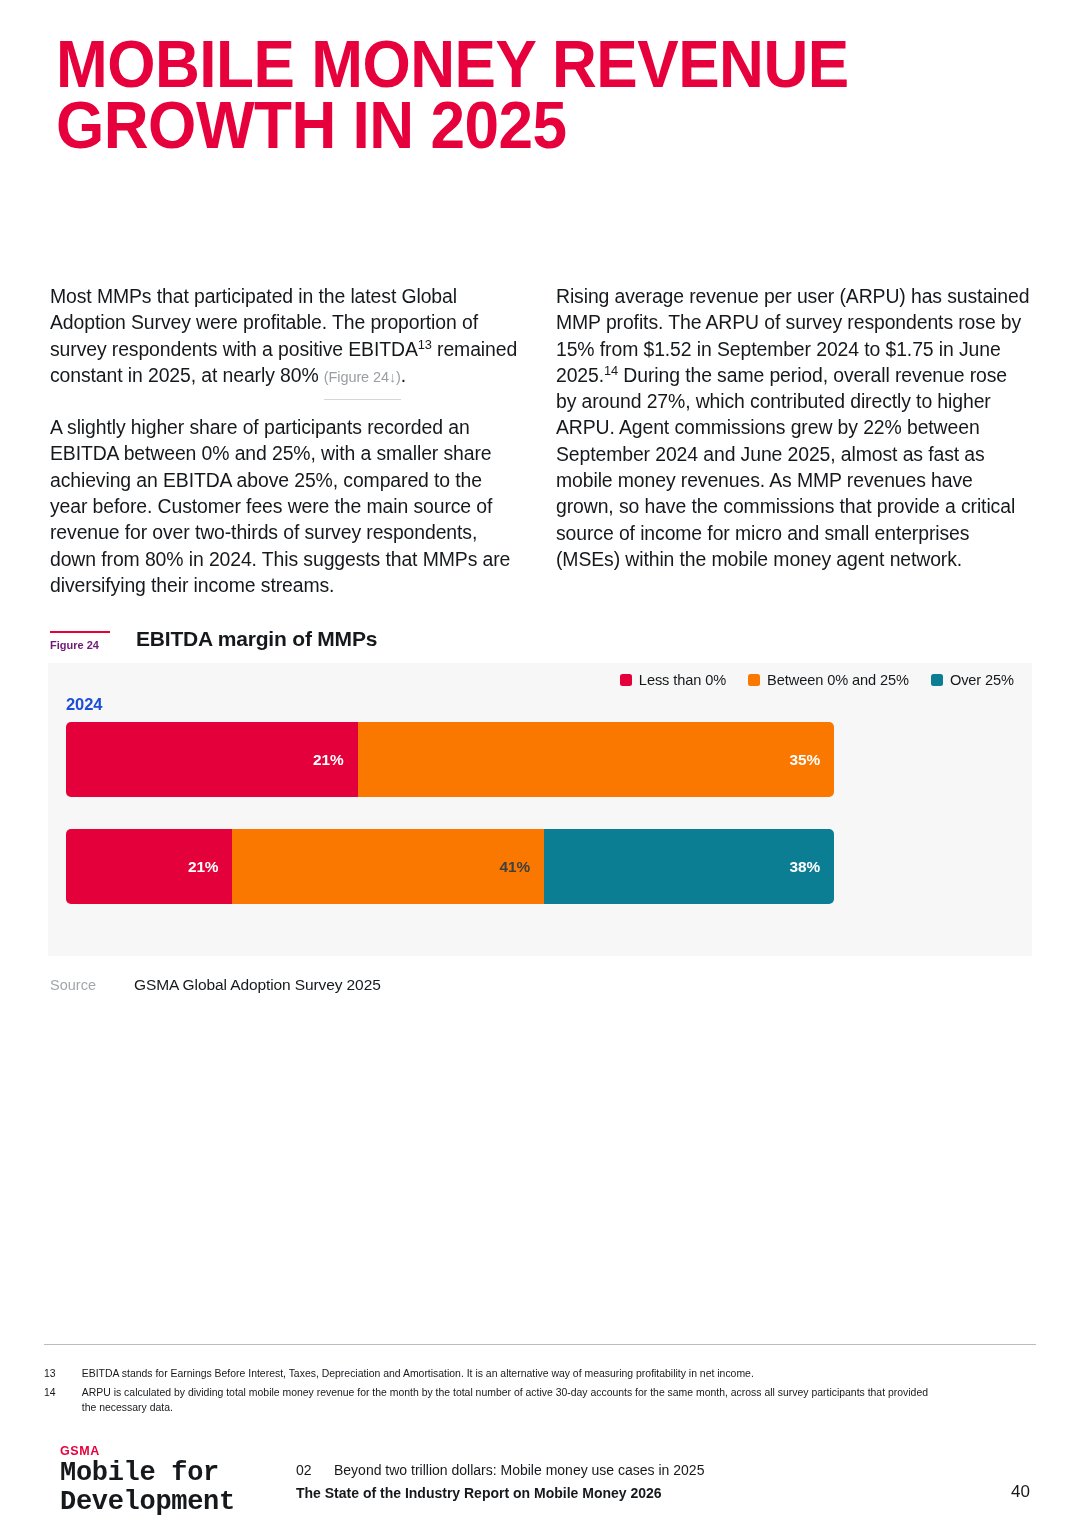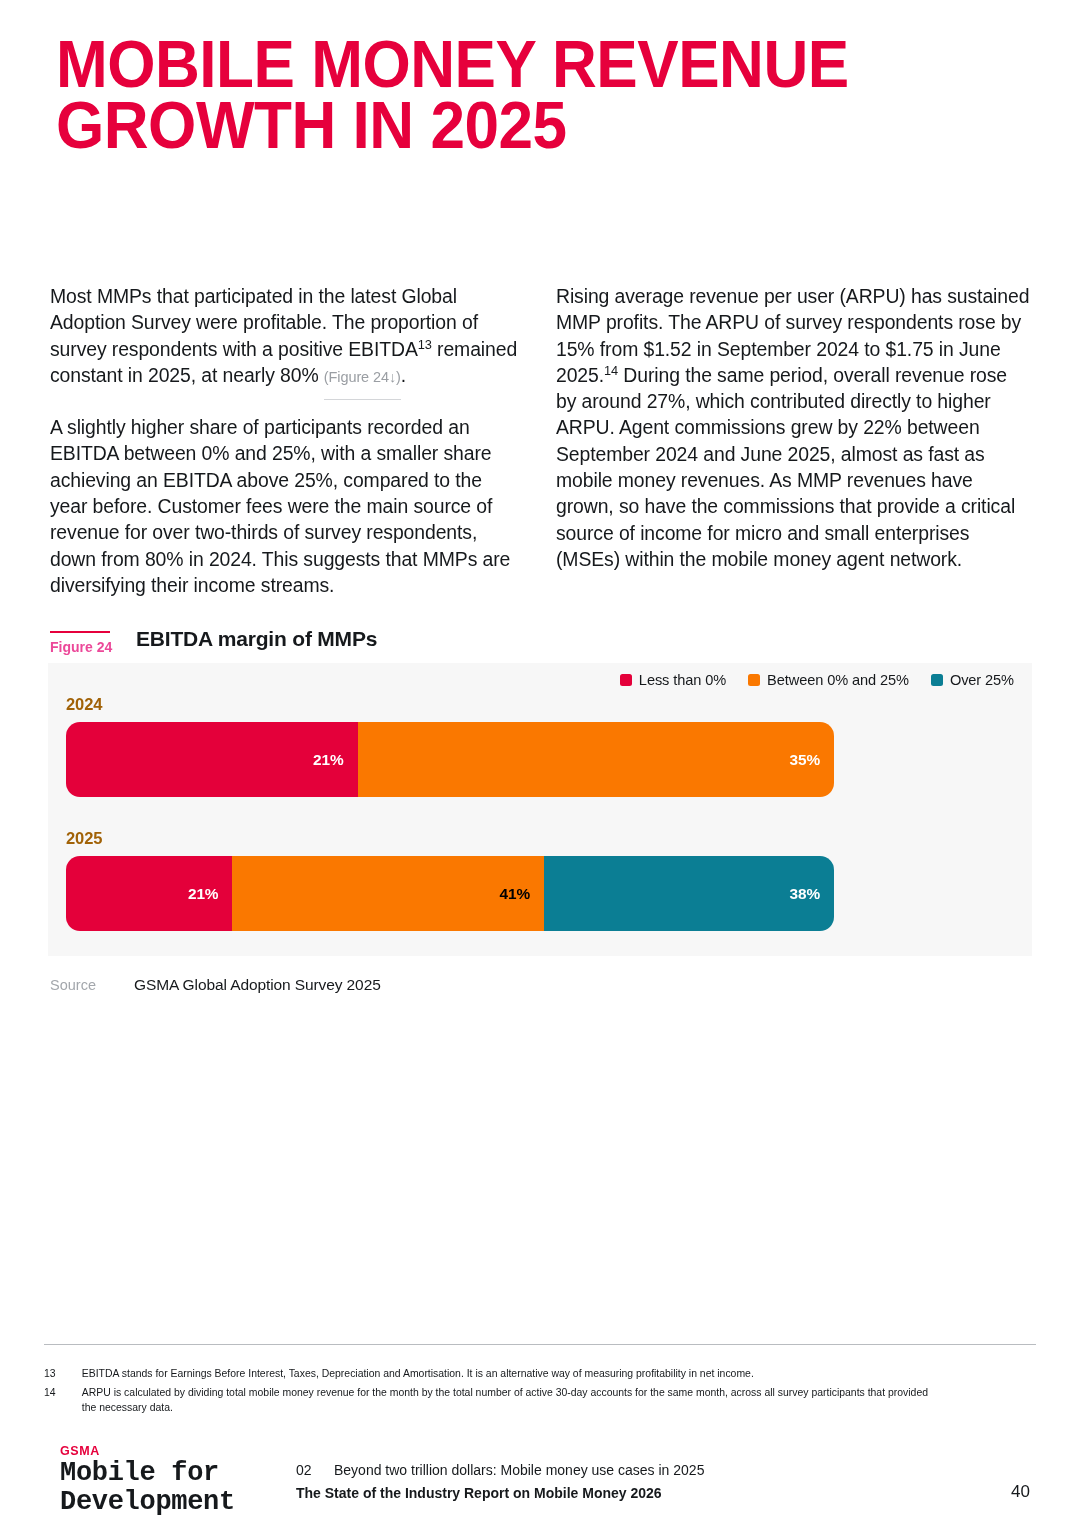--- a/index.html
+++ b/index.html
@@ -72,23 +72,23 @@
     align-items: flex-start;
   }
   .fig-num-wrap { width: 86px; padding-top: 7px; }
   .fig-rule {
     width: 60px;
     height: 2px;
     background: #e6003c;
     margin-bottom: 6px;
   }
   .fig-num {
-    color: #ec4899;
-    font-weight: 700;
-    font-size: 14px;
+    color: #701a75;
+    font-weight: 700;
+    font-size: 11px;
     letter-spacing: 0px;
   }
   .fig-title {
     font-size: 21px;
     font-weight: 700;
     color: #16191c;
     letter-spacing: -0.2px;
     padding-top: 3px;
   }
 
@@ -124,29 +124,29 @@
     flex: none;
   }
 
   .series { position: absolute; left: 18px; width: 948px; }
   .series-2024 { top: 32px; }
   .series-2025 { top: 166px; }
 
   .series-label {
     font-size: 16.5px;
     font-weight: 700;
-    color: #a16207;
+    color: #1d4ed8;
     margin-bottom: 8px;
     letter-spacing: -0.1px;
   }
   .bar {
     display: flex;
     height: 75px;
     width: 768px;
-    border-radius: 14px;
+    border-radius: 5px;
     overflow: hidden;
   }
   .seg {
     display: flex;
     align-items: center;
     justify-content: flex-end;
     color: #ffffff;
     font-size: 15.4px;
     font-weight: 700;
     padding-right: 14px;
@@ -290,24 +290,23 @@
       </div>
     </div>
   <div class="series series-2024">
     <div class="series-label">2024</div>
     <div class="bar">
         <div class="seg" style="background: rgb(228, 0, 58); flex: 21 0 0px; color: rgb(255, 255, 255);">21%</div>
         <div class="seg" style="background: rgb(250, 120, 0); flex: 35 0 0px; color: rgb(255, 255, 255);">35%</div>
       </div>
   </div>
   <div class="series series-2025">
-    <div class="series-label">2025</div>
     <div class="bar">
         <div class="seg" style="background: rgb(228, 0, 58); flex: 21 0 0px; color: rgb(255, 255, 255);">21%</div>
-        <div class="seg" style="background: rgb(250, 120, 0); flex: 41 0 0px; color: #000000;">41%</div>
+        <div class="seg" style="background: rgb(250, 120, 0); flex: 41 0 0px; color: #404040;">41%</div>
         <div class="seg" style="background: rgb(11, 126, 148); flex: 38 0 0px; color: rgb(255, 255, 255);">38%</div>
       </div>
   </div>
 </div>
 
 <div class="source-row">
   <div class="source-label">Source</div>
   <div class="source-text">GSMA Global Adoption Survey 2025</div>
 </div>
 

